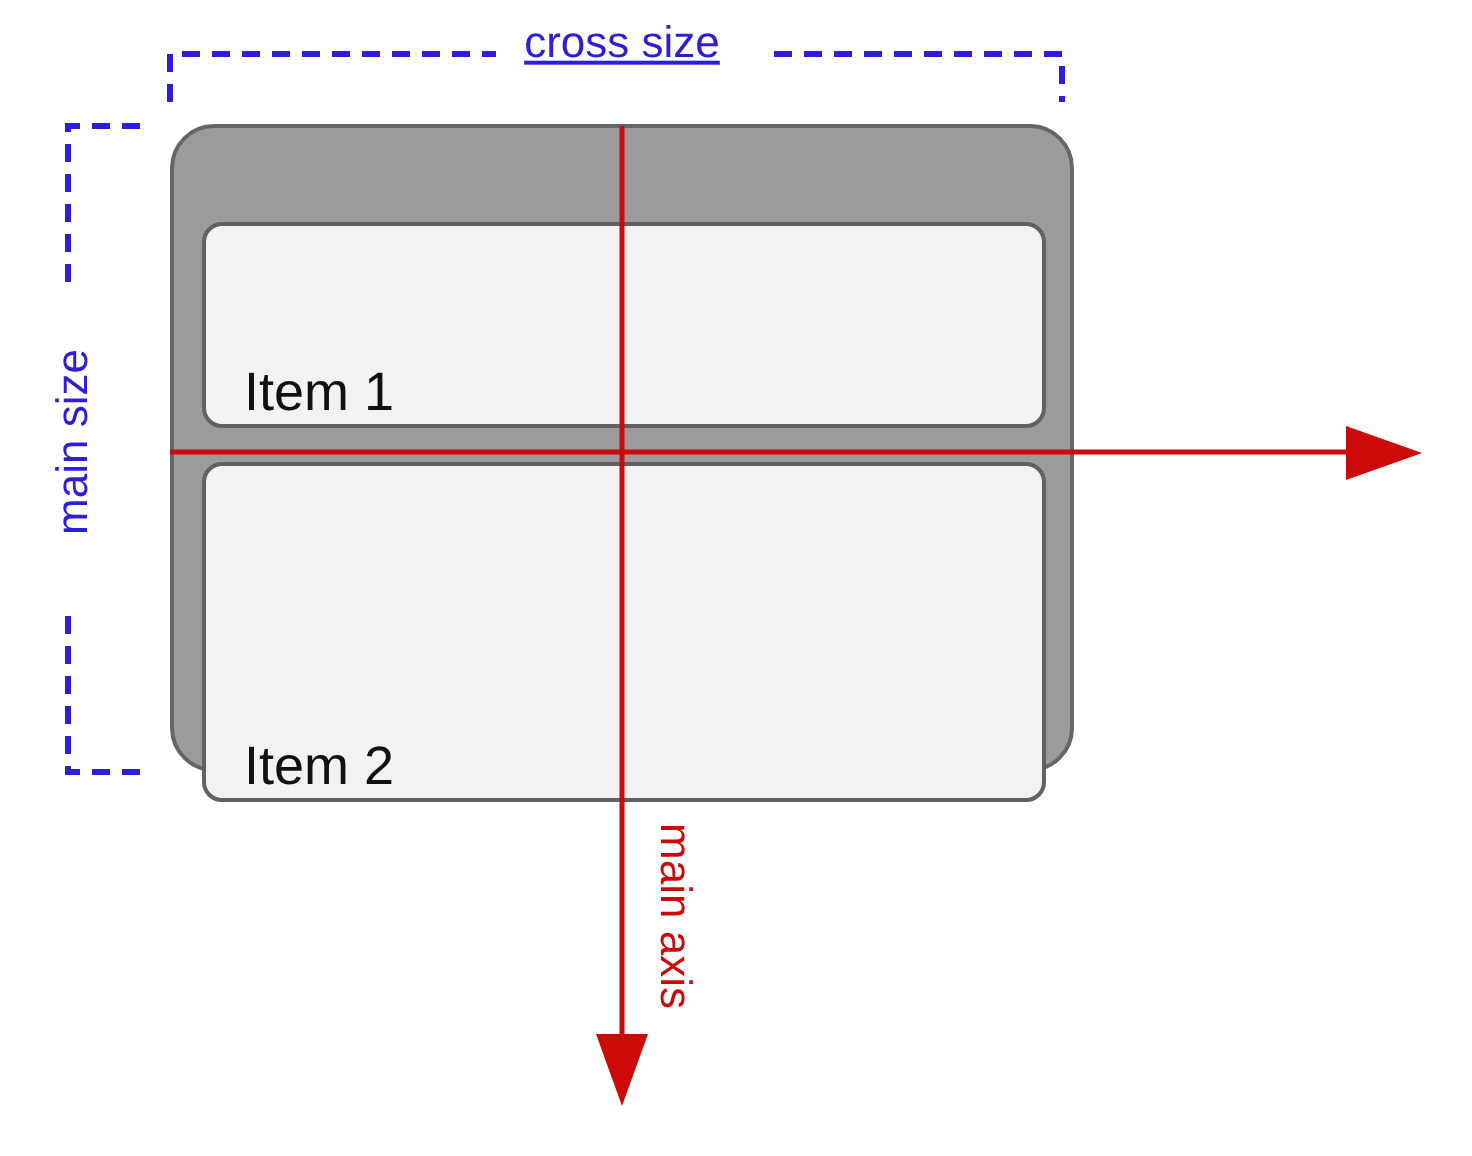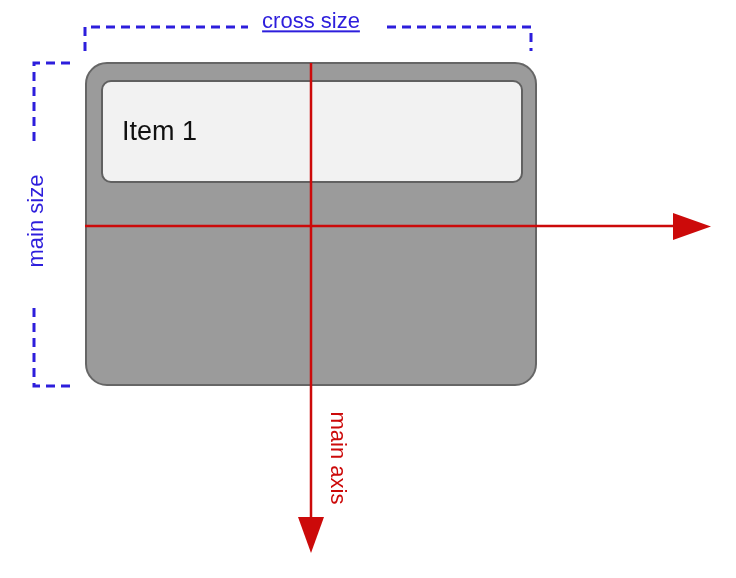--- a/index.html
+++ b/index.html
@@ -21,24 +21,25 @@
   }
   .flex-item{
     position:absolute;
     left:101px;
     width:422px;
     box-sizing:border-box;
     background:var(--item-fill);
     border:2px solid var(--item-border);
     border-radius:10px;
     display:flex;
-    align-items:center;
+    align-items:flex-end;
     padding-left:19px;
     font-size:27px;
     color:var(--item-text);
+    margin-top:31px;
   }
   .flex-item.item-1{top:80px;height:103px;}
   .flex-item.item-2{top:200px;height:170px;}
   svg.overlay{
     position:absolute;left:0;top:0;width:736px;height:578px;
     pointer-events:none;
   }
   .bracket{
     fill:none;
     stroke:var(--size-blue);
@@ -68,20 +69,23 @@
 </style>
 </head>
 <body>
 
 <div class="stage">
 
   <div class="flex-container"></div>
   <div class="flex-item item-1">
     <span>Item 1</span>
   </div>
+  <div class="flex-item item-2">
+    <span>Item 2</span>
+  </div>
 
   <svg class="overlay" viewBox="0 0 736 578">
 
     <path class="bracket" d="M85,51 L85,27 L248,27 M387,27 L531,27 L531,51"></path>
 
     <path class="bracket" d="M70,63 L34,63 L34,143 M34,308 L34,386 L70,386"></path>
 
     <line class="axis-line" x1="85" y1="226" x2="678" y2="226"></line>
     <polygon class="axis-head" points="673,213 711,226.5 673,240"></polygon>
 

